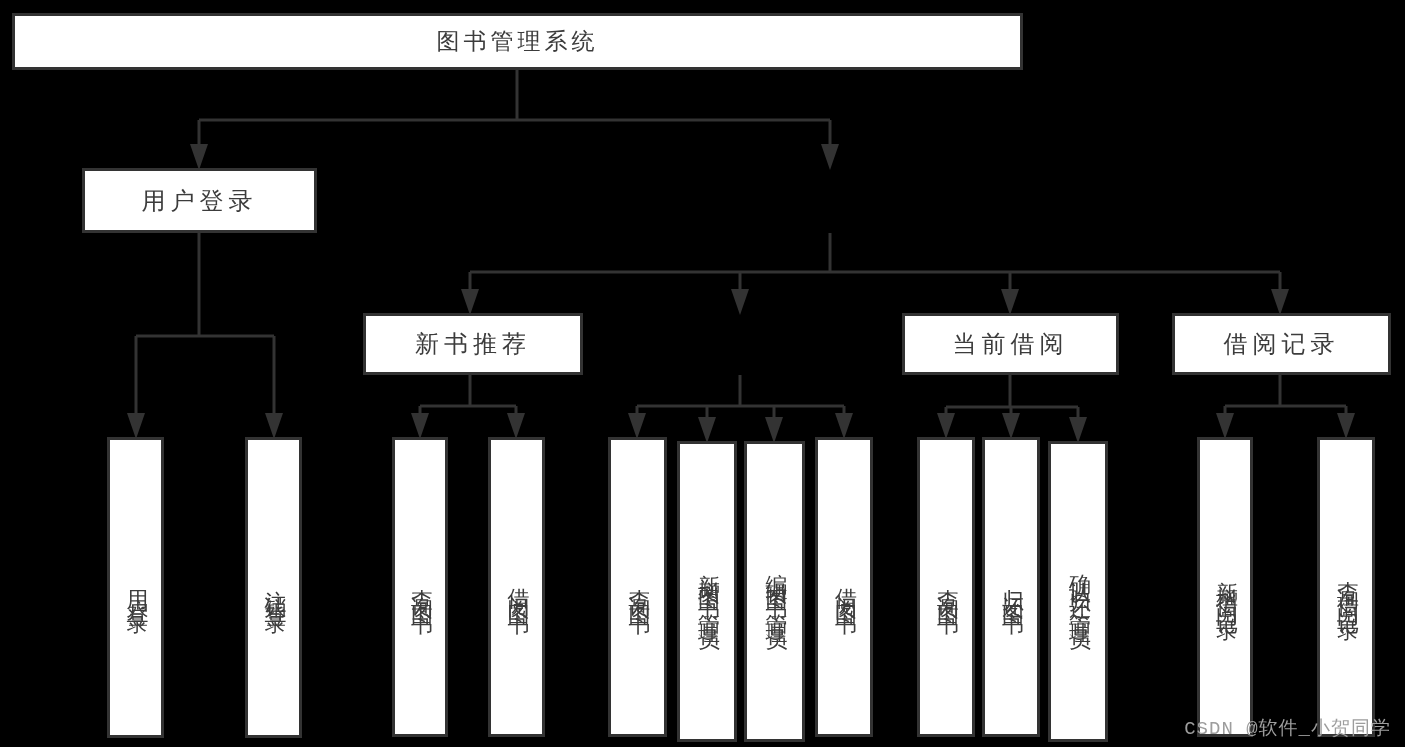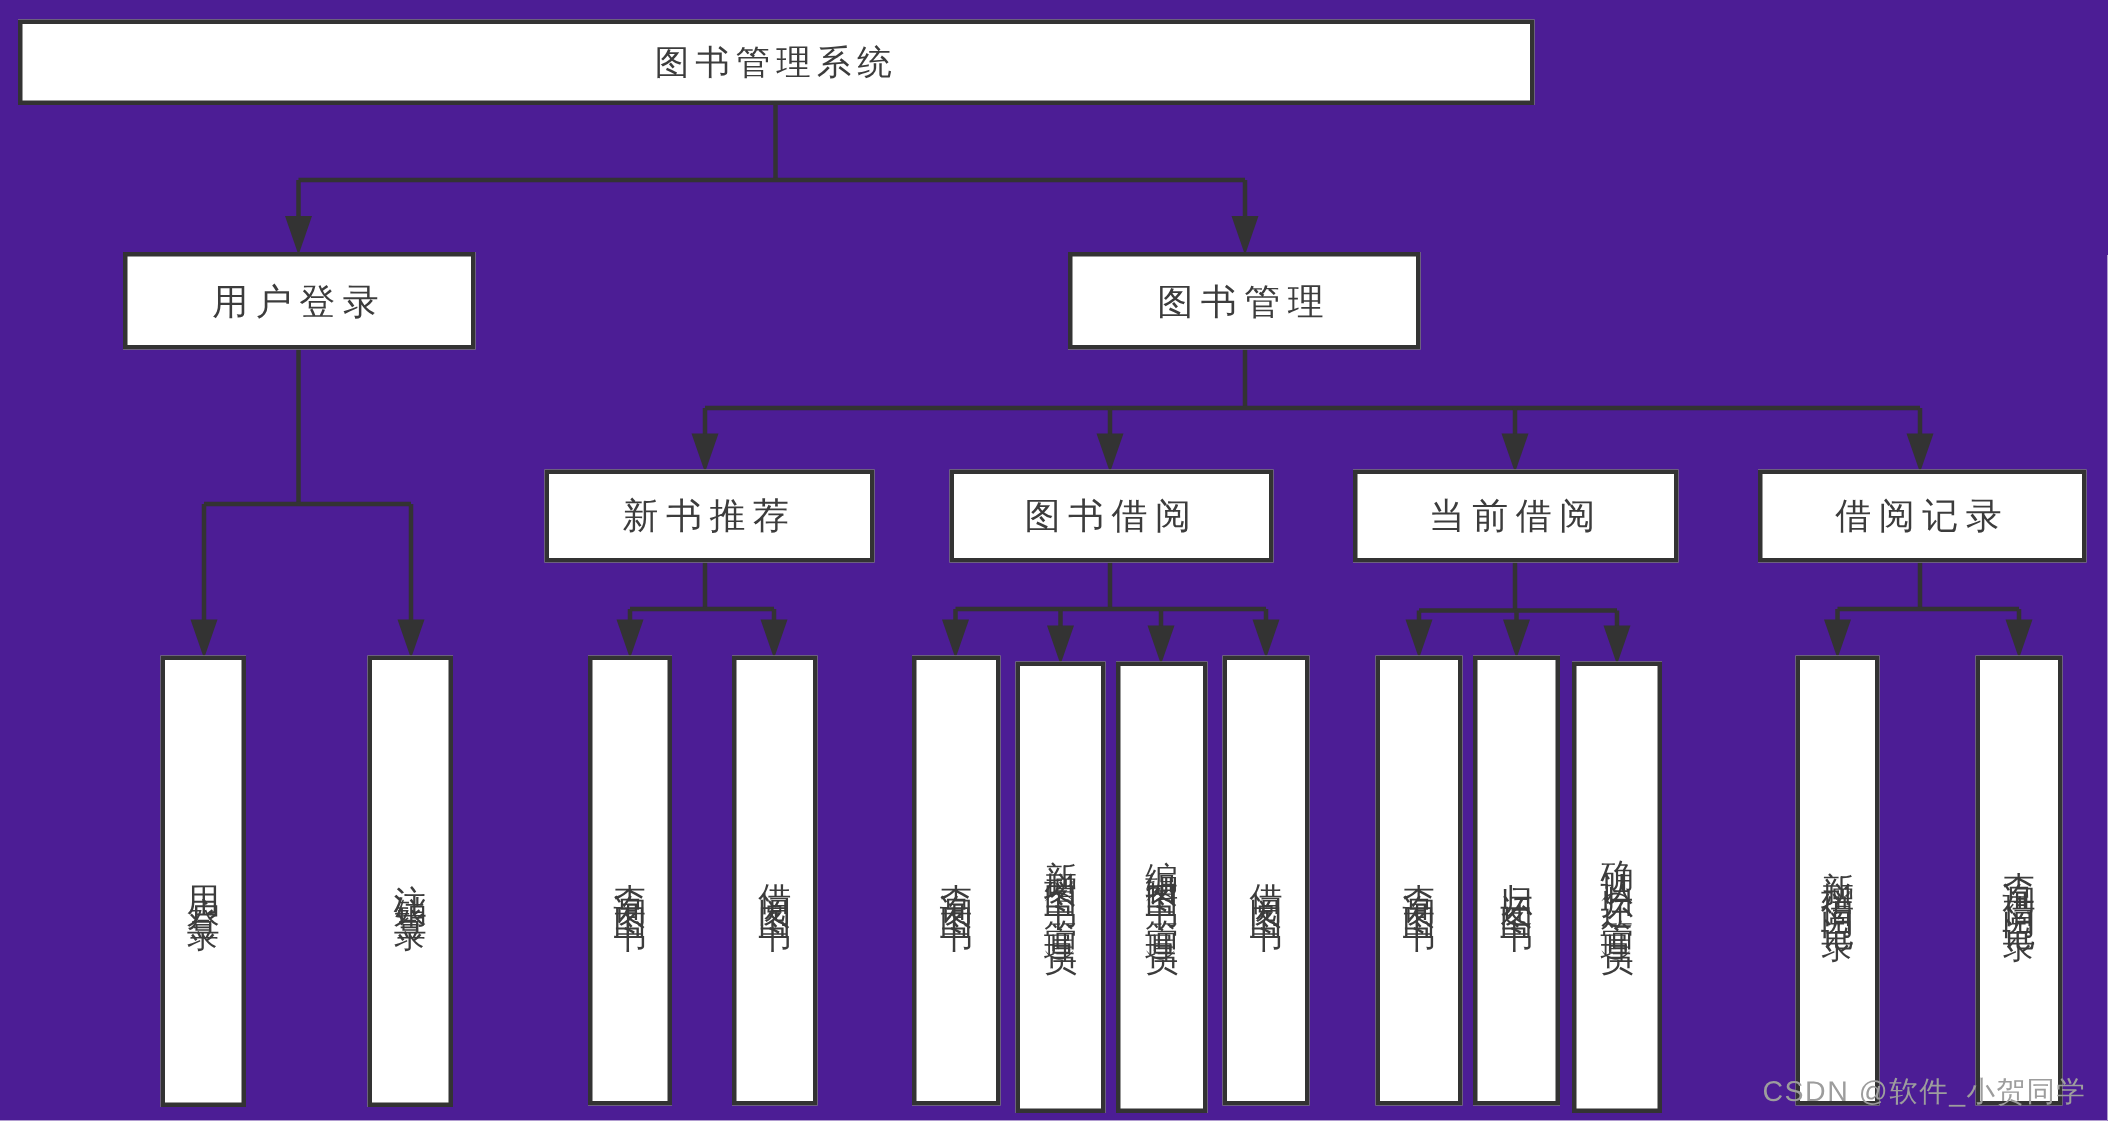--- a/index.html
+++ b/index.html
@@ -1,22 +1,22 @@
 <!DOCTYPE html>
 <html><head>
 <meta charset="utf-8">
 <style>
   html, body { margin: 0; padding: 0; background: #ffffff; }
   * { box-sizing: border-box; }
   #stage {
     position: relative;
     width: 1405px;
     height: 747px;
-    background: #4c1d95;
-    font-family: Liberation Sans, sans-serif;
+    background: #000000;
+    font-family: Liberation Mono, monospace;
     overflow: hidden;
   }
   #connector-layer {
     position: absolute;
     left: 0; top: 0;
     width: 1405px; height: 747px;
     z-index: 0;
   }
   .node {
     position: absolute;
@@ -110,29 +110,23 @@
       <polygon points="1337,413 1355,413 1346,439" fill="#333333"></polygon>
     </svg>
 
   <div class="node hbox root" style="left:12px; top:13px; width:1011px; height:57px;">
     <span>图书管理系统</span>
   </div>
 
   <div class="node hbox" style="left:82px; top:168px; width:235px; height:65px;">
     <span>用户登录</span>
   </div>
-  <div class="node hbox" style="left:712px; top:168px; width:235px; height:65px;">
-    <span>图书管理</span>
-  </div>
 
   <div class="node hbox" style="left:363px; top:313px; width:220px; height:62px;">
     <span>新书推荐</span>
-  </div>
-  <div class="node hbox" style="left:633px; top:313px; width:216px; height:62px;">
-    <span>图书借阅</span>
   </div>
   <div class="node hbox" style="left:902px; top:313px; width:217px; height:62px;text-align:center;">
     <span>当前借阅</span>
   </div>
   <div class="node hbox" style="left:1172px; top:313px; width:219px; height:62px;">
     <span>借阅记录</span>
   </div>
 
   <div class="node vbox" style="left:107px; top:437px; width:57px; height:301px;">
     <span>用户登录</span>

